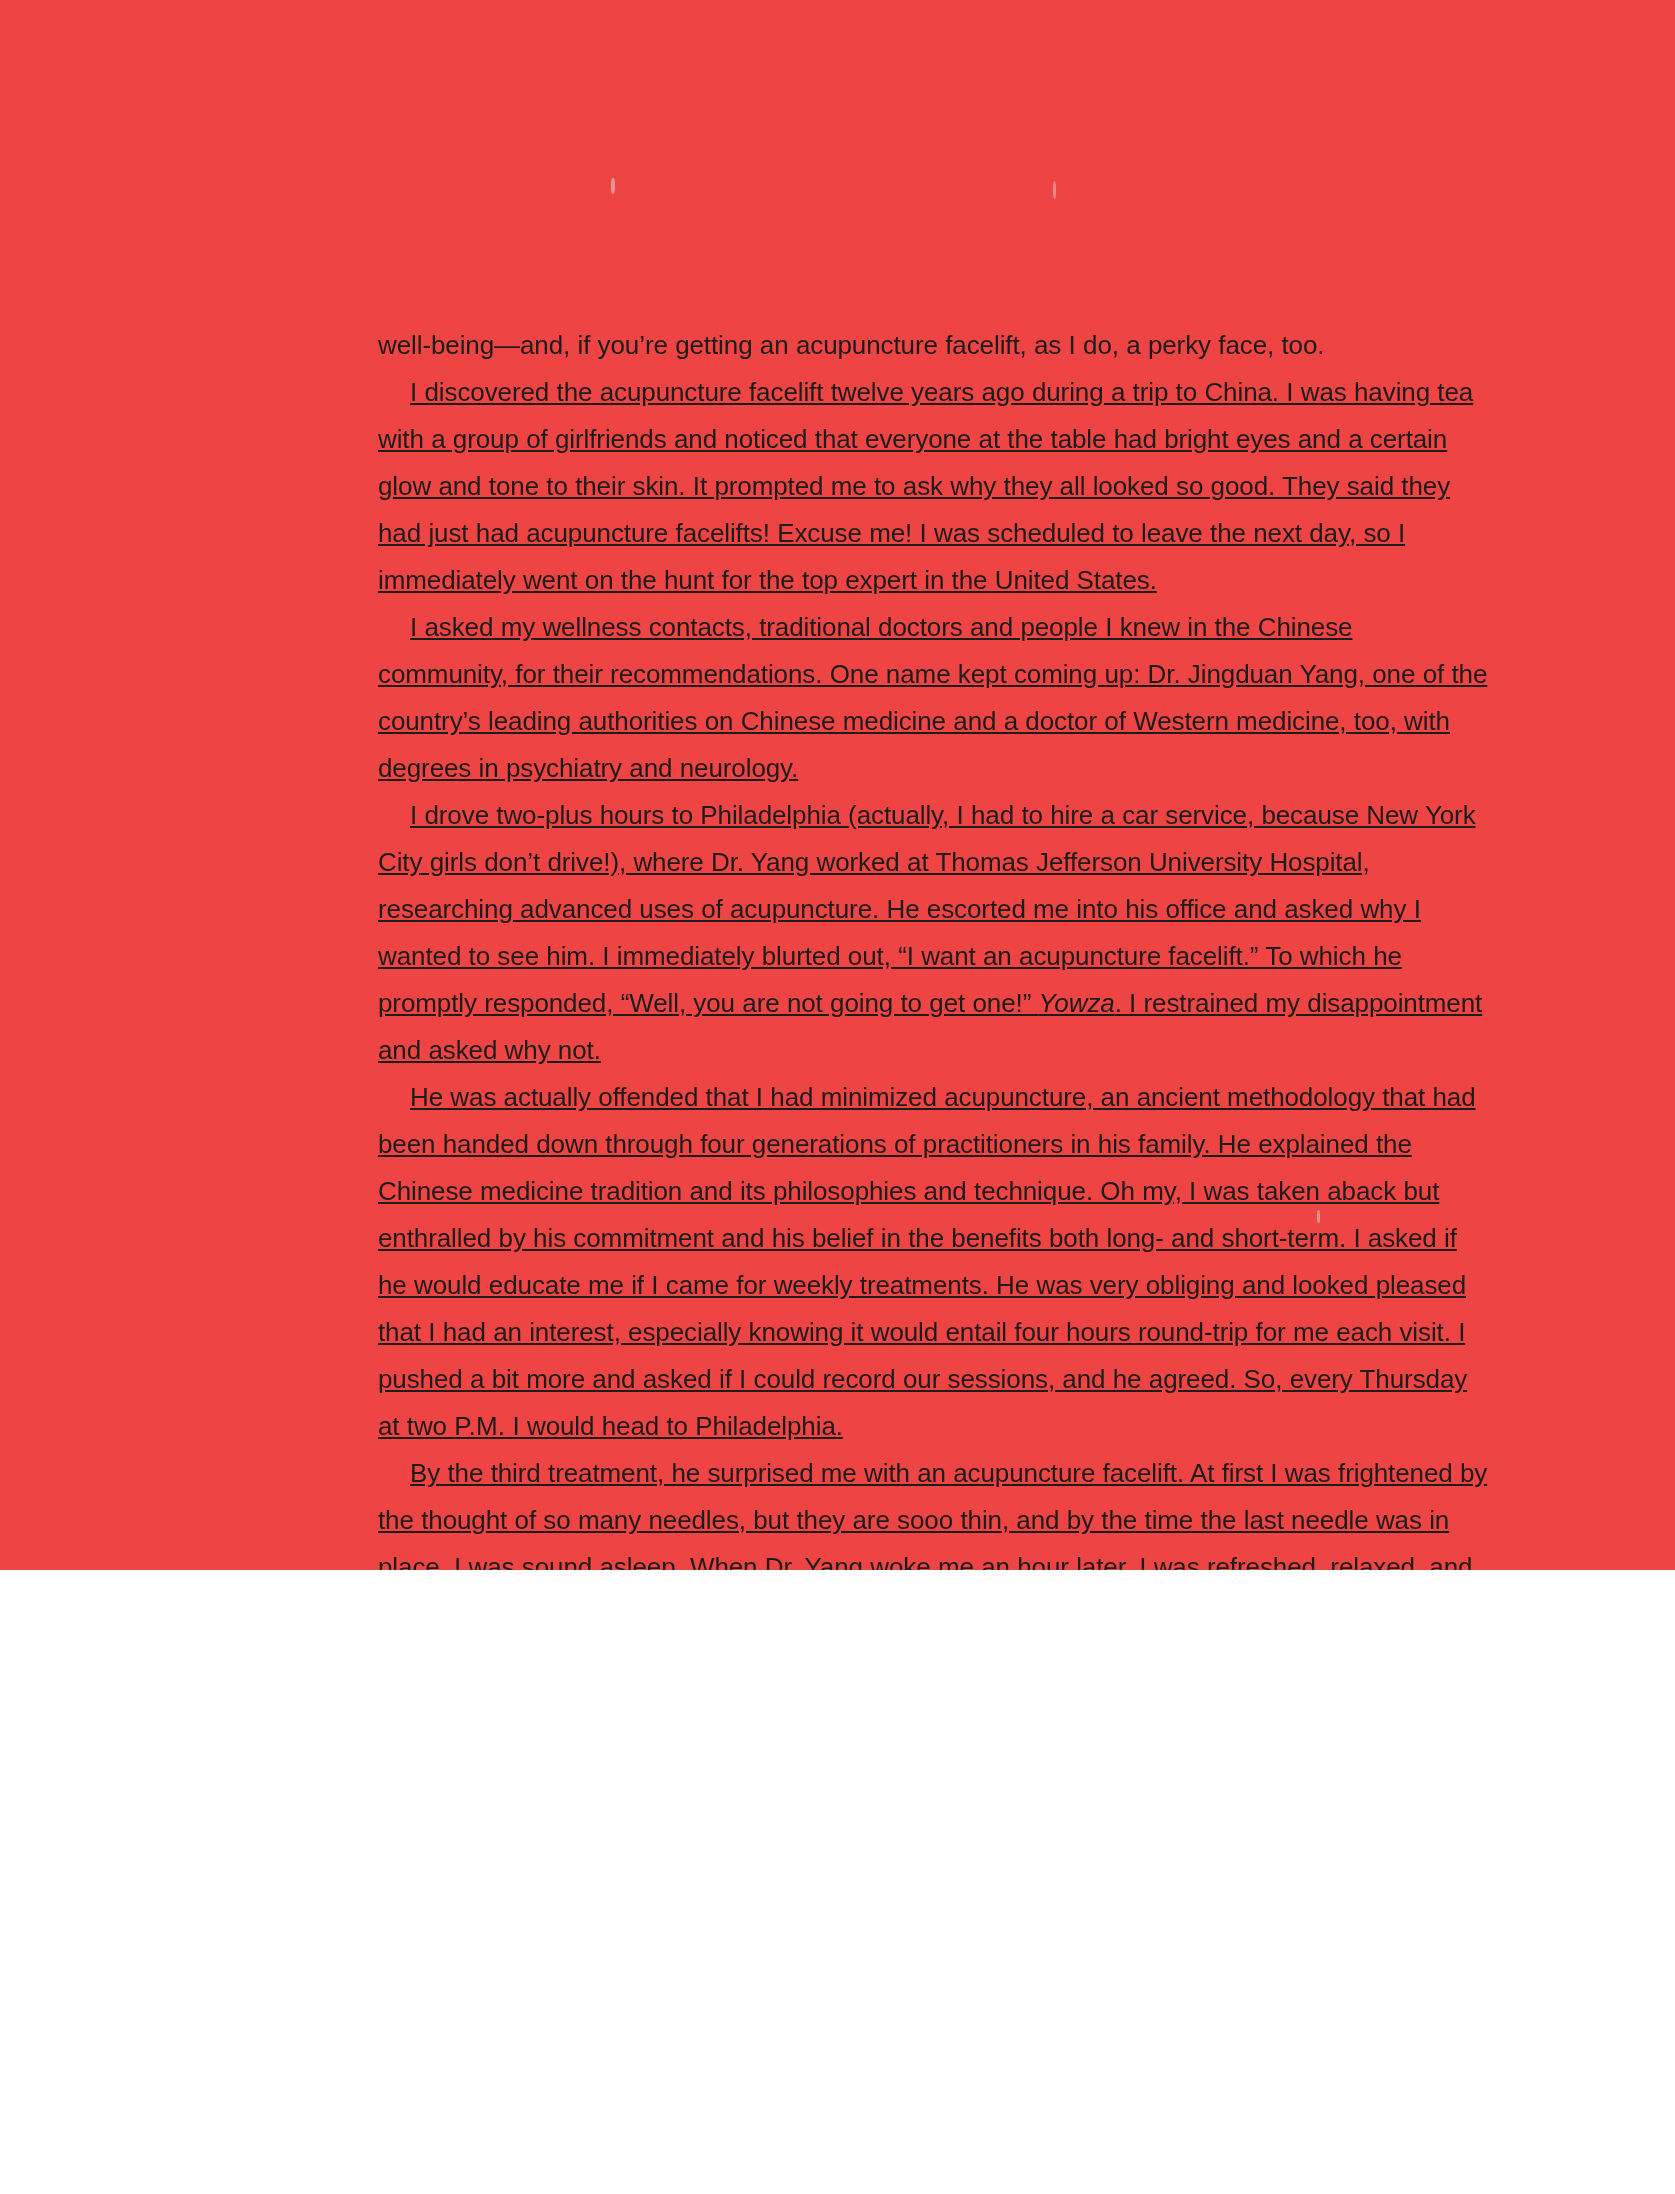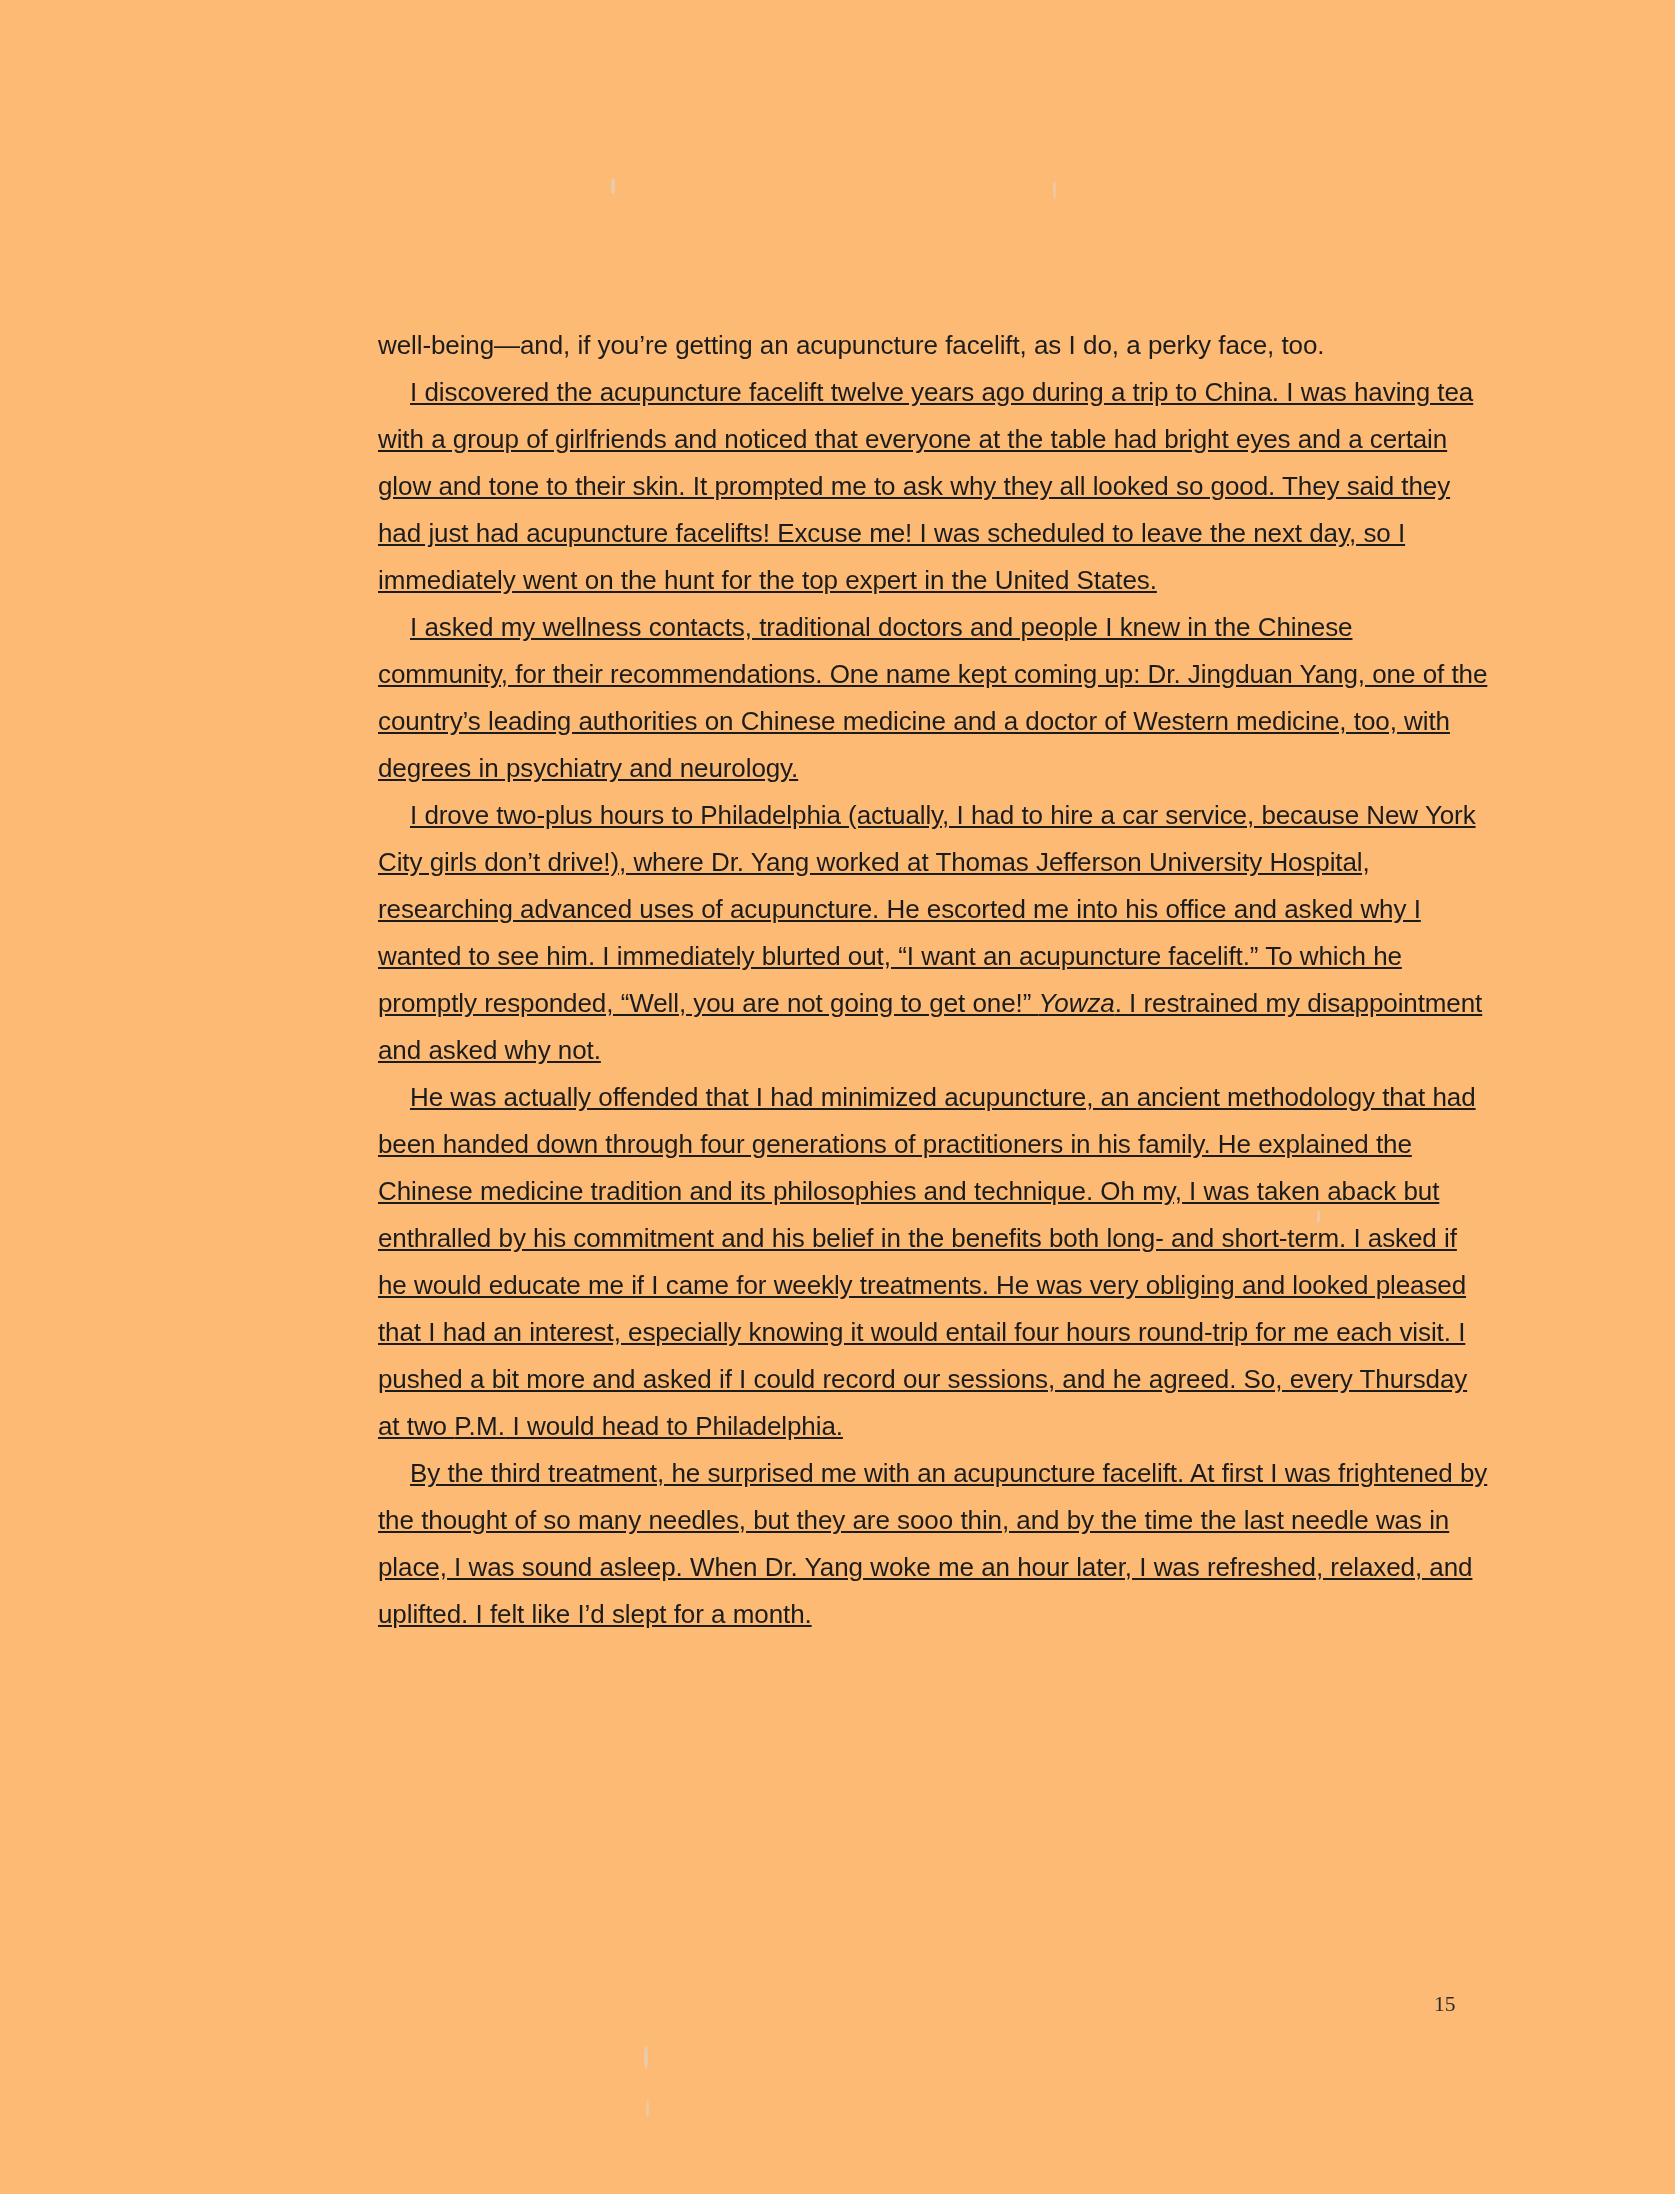--- a/index.html
+++ b/index.html
@@ -4,22 +4,22 @@
 <style>
   html, body {
     margin: 0;
     padding: 0;
     background: #ffffff;
   }
 
   .page {
     position: relative;
     width: 1675px;
-    height: 2194px;
-    background: #fdba74;
+    height: 1570px;
+    background: #ef4444;
     overflow: hidden;
     font-family: "Liberation Sans", "DejaVu Sans", sans-serif;
   }
 
   
   .text-column {
     position: absolute;
     left: 378px;
     top: 322px;
     width: 1110px;

